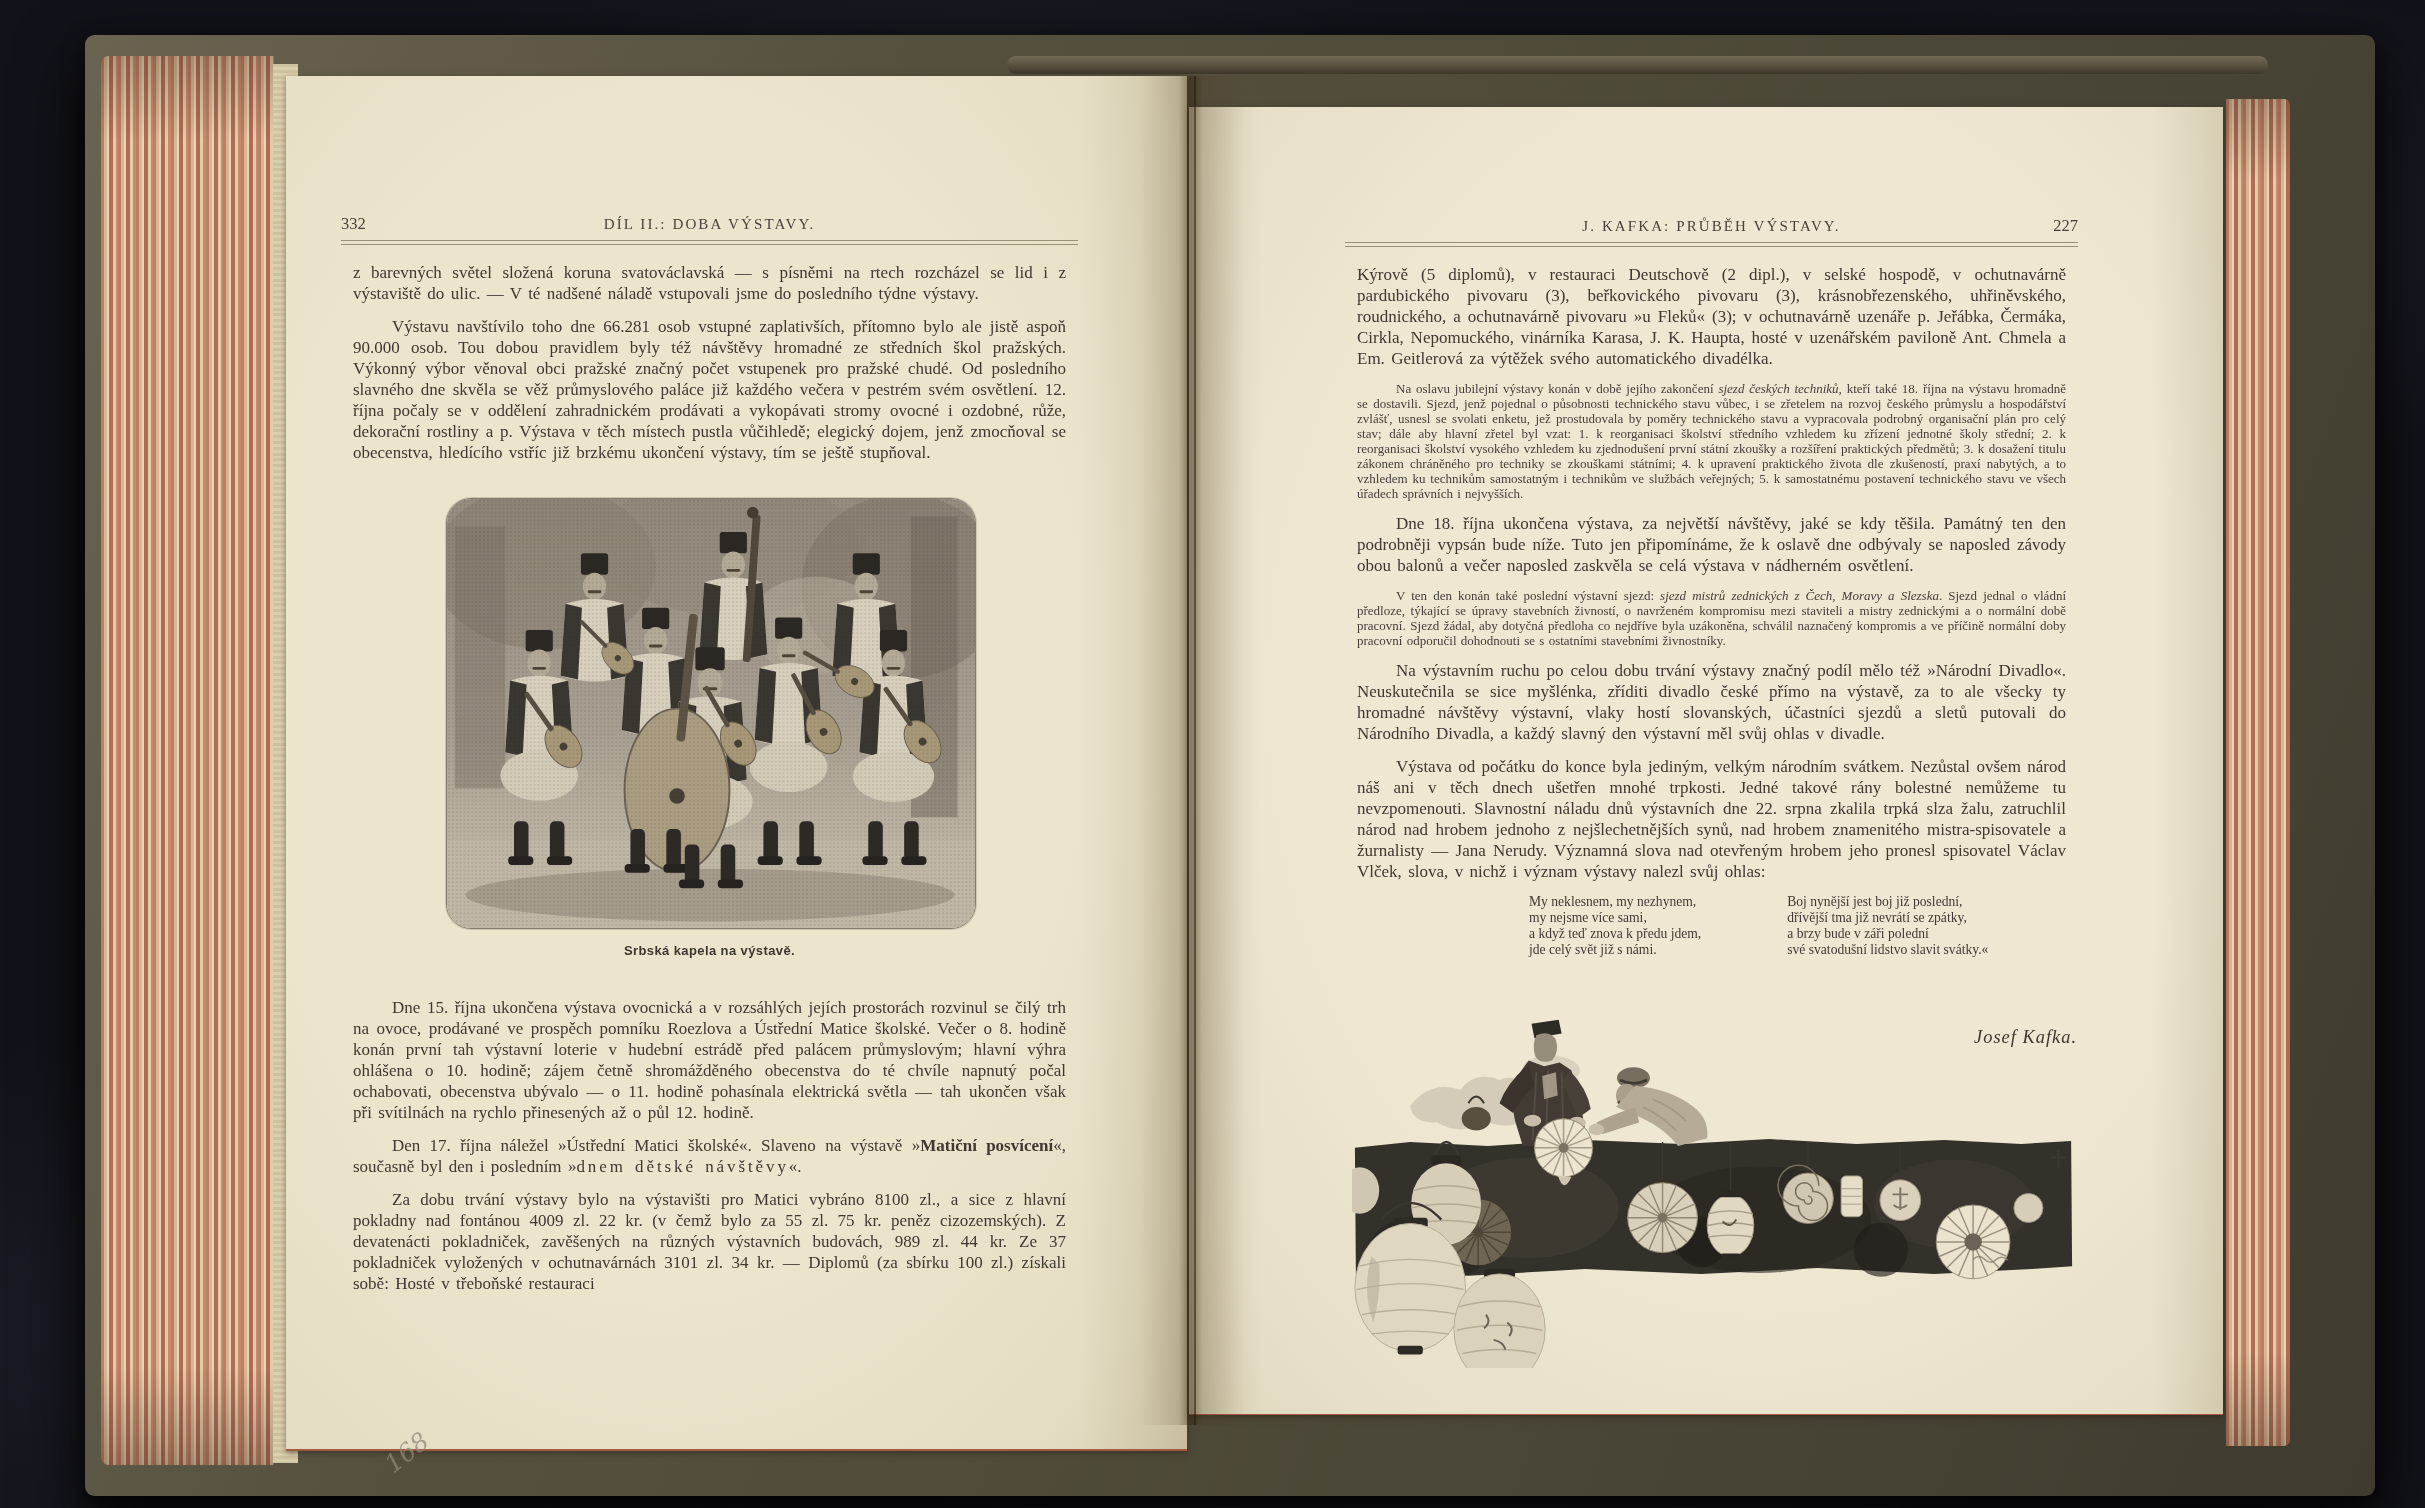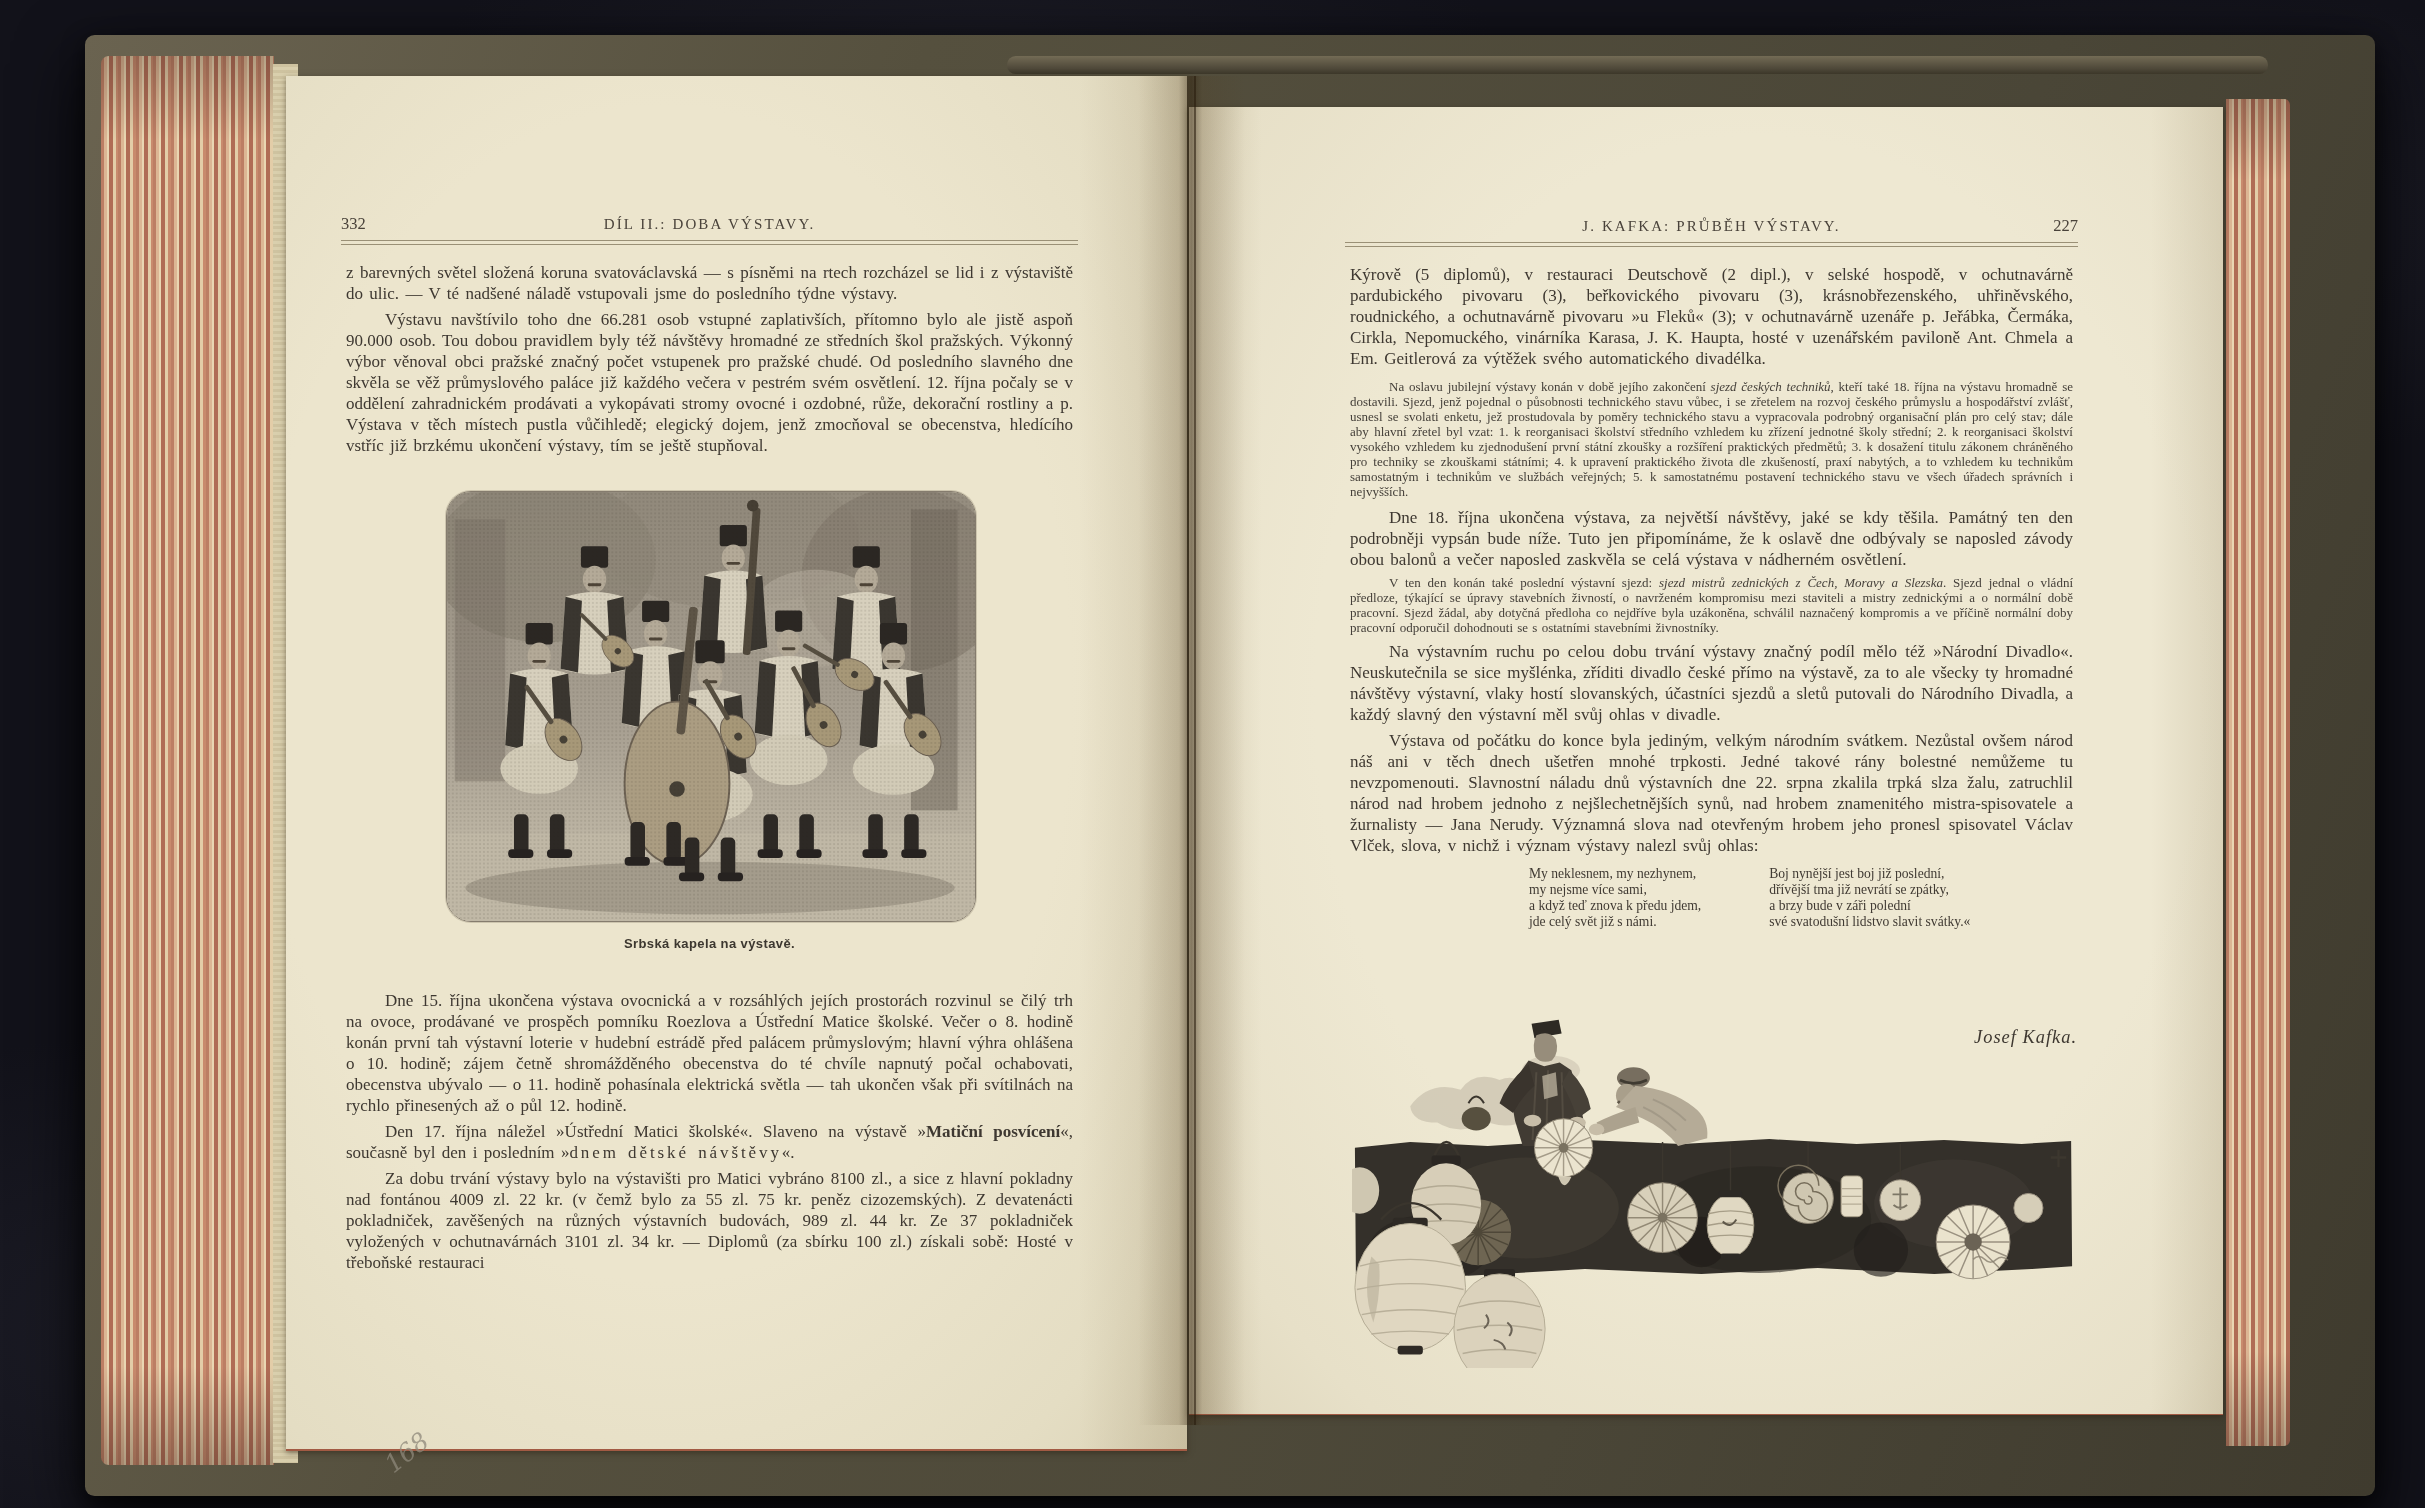--- a/index.html
+++ b/index.html
@@ -39,38 +39,38 @@
 
   .col{position:relative;color:#3e3831;}
   .page.left .col{margin:138px 0 0 55px;width:737px;}
   .page.right .col{margin:109px 0 0 156px;width:733px;}
   .runhead-row{display:grid;grid-template-columns:78px 1fr 78px;align-items:baseline;}
   .runhead{text-align:center;font-size:15px;letter-spacing:2.1px;color:#49423a;}
   .pagenum{font-size:16.5px;color:#49423a;}
   .pagenum.r{text-align:right;}
   .rule{height:2.9px;border-top:1px solid #9a9076;border-bottom:1px solid #9a9076;margin-top:5.8px;}
 
-  p{margin:5px;text-align:justify;}
+  p{margin:12px;text-align:justify;}
   .bodytext{font-size:17px;line-height:21px;word-spacing:2.1px;color:#3e3831;}
   .small{font-size:13px;line-height:15px;word-spacing:1px;color:#45403a;}
   .indent{text-indent:39px;}
   .mt{margin-top:17.5px;}
   .it{font-style:italic;}
   .bd{font-weight:bold;}
   .sp{letter-spacing:2.9px;}
 
   .figure{width:528px;margin:35px auto 0;}
   .photo{position:relative;width:528px;height:429px;border-radius:25px;overflow:hidden;
     border:1px solid #857c6e;box-shadow:inset 0 0 78px rgba(70,60,45,.32), 0 0 0 1px #cdc5ae;}
   .photo svg{display:block;width:100%;height:100%;}
   .halftone{position:absolute;inset:0;background-image:radial-gradient(rgba(40,35,25,.10) 1px, rgba(0,0,0,0) 1px);background-size:3.9px 3.9px;pointer-events:none;}
   .figcaption{margin-top:13.6px;text-align:center;font-family:"Liberation Sans",sans-serif;
     font-weight:bold;font-size:13px;letter-spacing:0.4px;color:#3c372f;}
 
-  .verse-row{display:flex;gap:68px;margin:9.7px 0 0 184px;font-size:13.6px;line-height:16px;color:#403a33;}
+  .verse-row{display:flex;gap:86px;margin:9.7px 0 0 184px;font-size:13.6px;line-height:16px;color:#403a33;}
   .verse-col span{display:block;}
   .signature{position:absolute;top:920px;right:146px;font-style:italic;font-size:18.4px;letter-spacing:1px;color:#3e3831;}
   .illus{position:absolute;left:163px;top:907px;width:723px;height:354px;}
   .illus svg{display:block;width:100%;height:100%;}
 
   .pencil{position:absolute;font-style:italic;font-family:"DejaVu Serif",serif;color:#8e887a;}
   .pencil.bl{left:97px;top:1362px;font-size:25px;transform:rotate(-38deg);opacity:.75;}
 </style>
 </head>
 <body>

